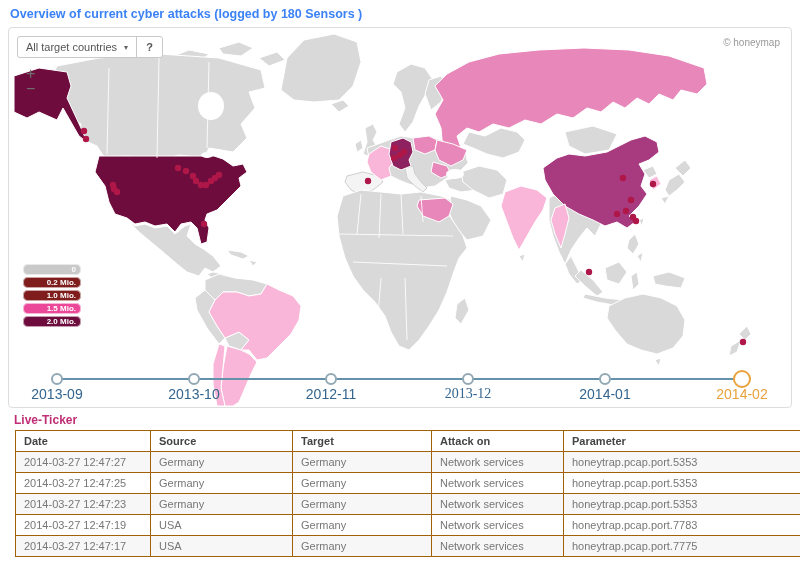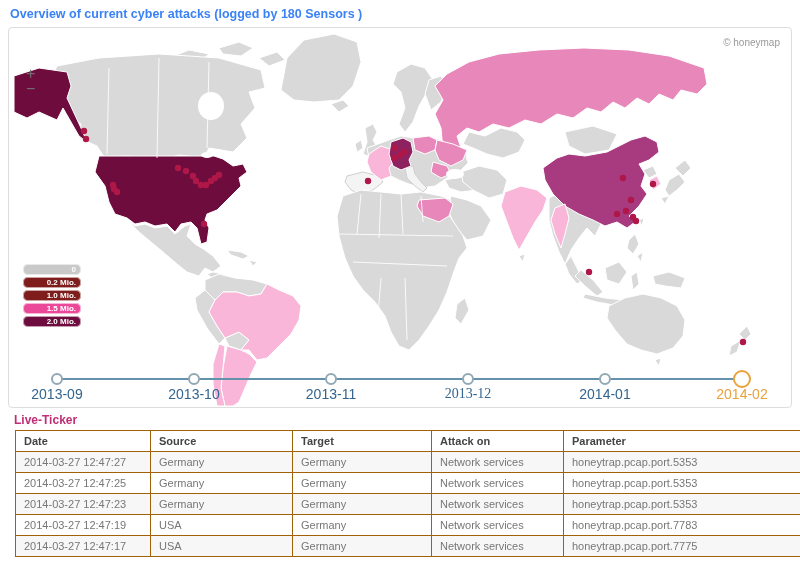--- a/index.html
+++ b/index.html
@@ -175,20 +175,27 @@
         <circle cx="608" cy="186" r="3.2" fill="#ae1748"></circle>
         <circle cx="617" cy="183" r="3.2" fill="#ae1748"></circle>
         <circle cx="624" cy="189" r="3.2" fill="#ae1748"></circle>
         <circle cx="644" cy="156" r="3.2" fill="#ae1748"></circle>
         <circle cx="627" cy="193" r="3.2" fill="#ae1748"></circle>
         <circle cx="580" cy="244" r="3.2" fill="#ae1748"></circle>
         <circle cx="734" cy="314" r="3.2" fill="#ae1748"></circle>
       </g>
   </svg>
 
+  <div class="ctrl-group">
+    <div class="ctrl-dd">
+      <span>All target countries</span>
+      <span class="caret">▾</span>
+    </div>
+    <div class="ctrl-help">?</div>
+  </div>
 
   <div class="zoomctl">
     <div>+</div>
     <div>−</div>
   </div>
 
   <div class="copyright">© honeymap</div>
 
   <div class="legend">
     <div class="chip" style="background: rgb(201, 201, 201);">0</div>
@@ -200,21 +207,21 @@
 
   <div class="tl-line"></div>
   <span class="tstop" style="left:42px;"></span>
   <span class="tstop" style="left:179px;"></span>
   <span class="tstop" style="left:316px;"></span>
   <span class="tstop" style="left:453px;"></span>
   <span class="tstop" style="left:590px;"></span>
   <span class="tstop active" style="left:724px;"></span>
   <span class="tlabel" style="left:3px;">2013-09</span>
   <span class="tlabel" style="left:140px;">2013-10</span>
-  <span class="tlabel" style="left:277px;">2013-11</span>
+  <span class="tlabel" style="left:277px;">2012-11</span>
   <span class="tlabel" style="left:414px;font-family:Liberation Serif, serif;">2013-12</span>
   <span class="tlabel" style="left:551px;">2014-01</span>
   <span class="tlabel active" style="left:688px;">2014-02</span>
 </div>
 
 <div class="ticker-title">Live-Ticker</div>
 
 <table class="ticker">
   <thead>
     <tr>

